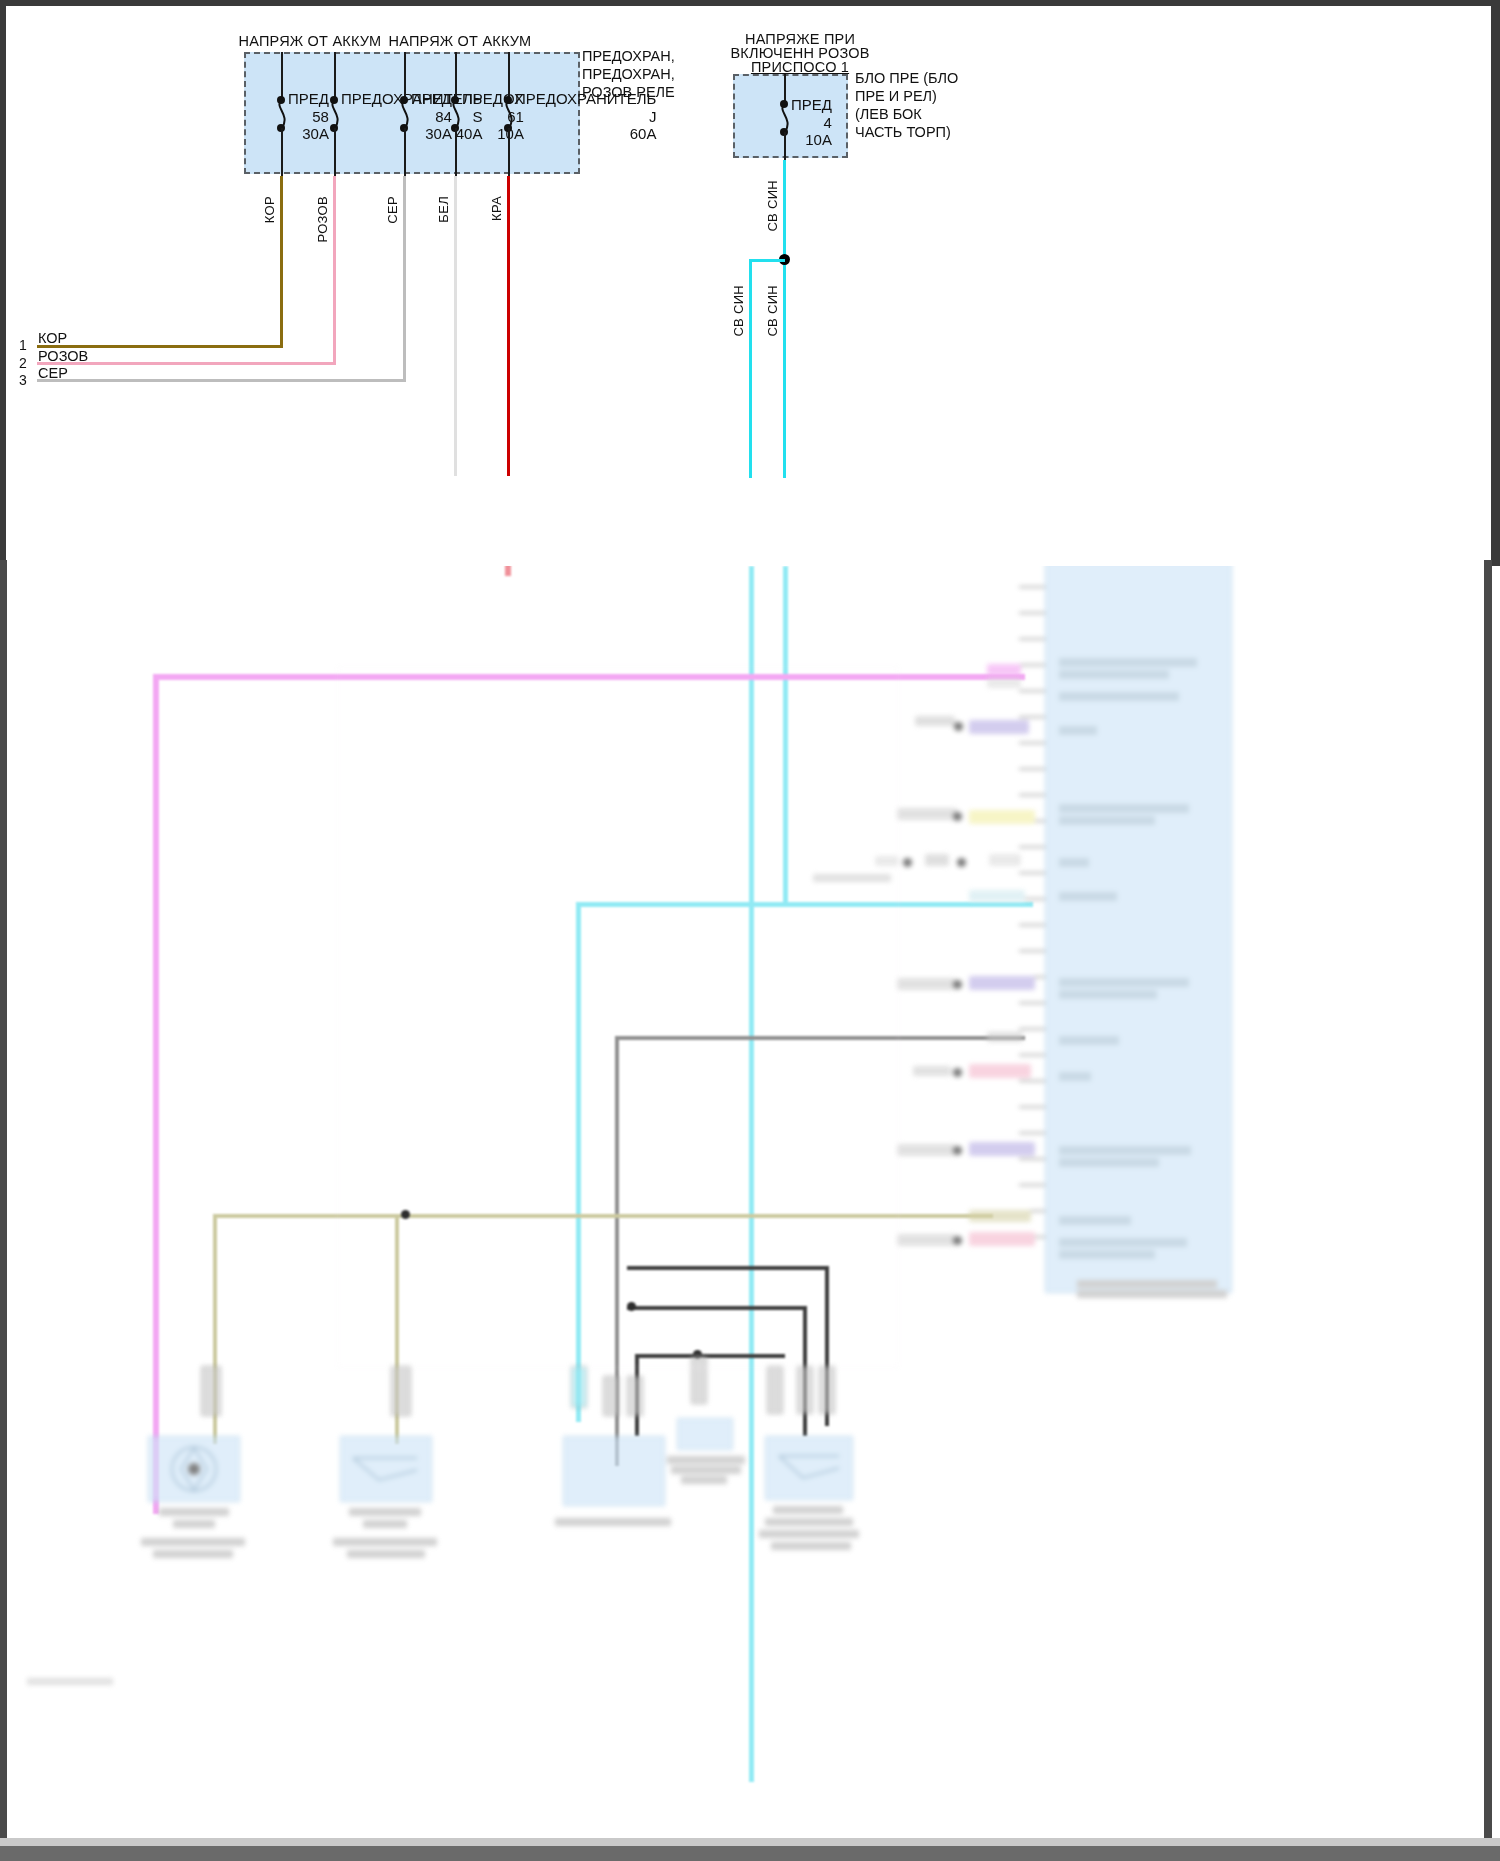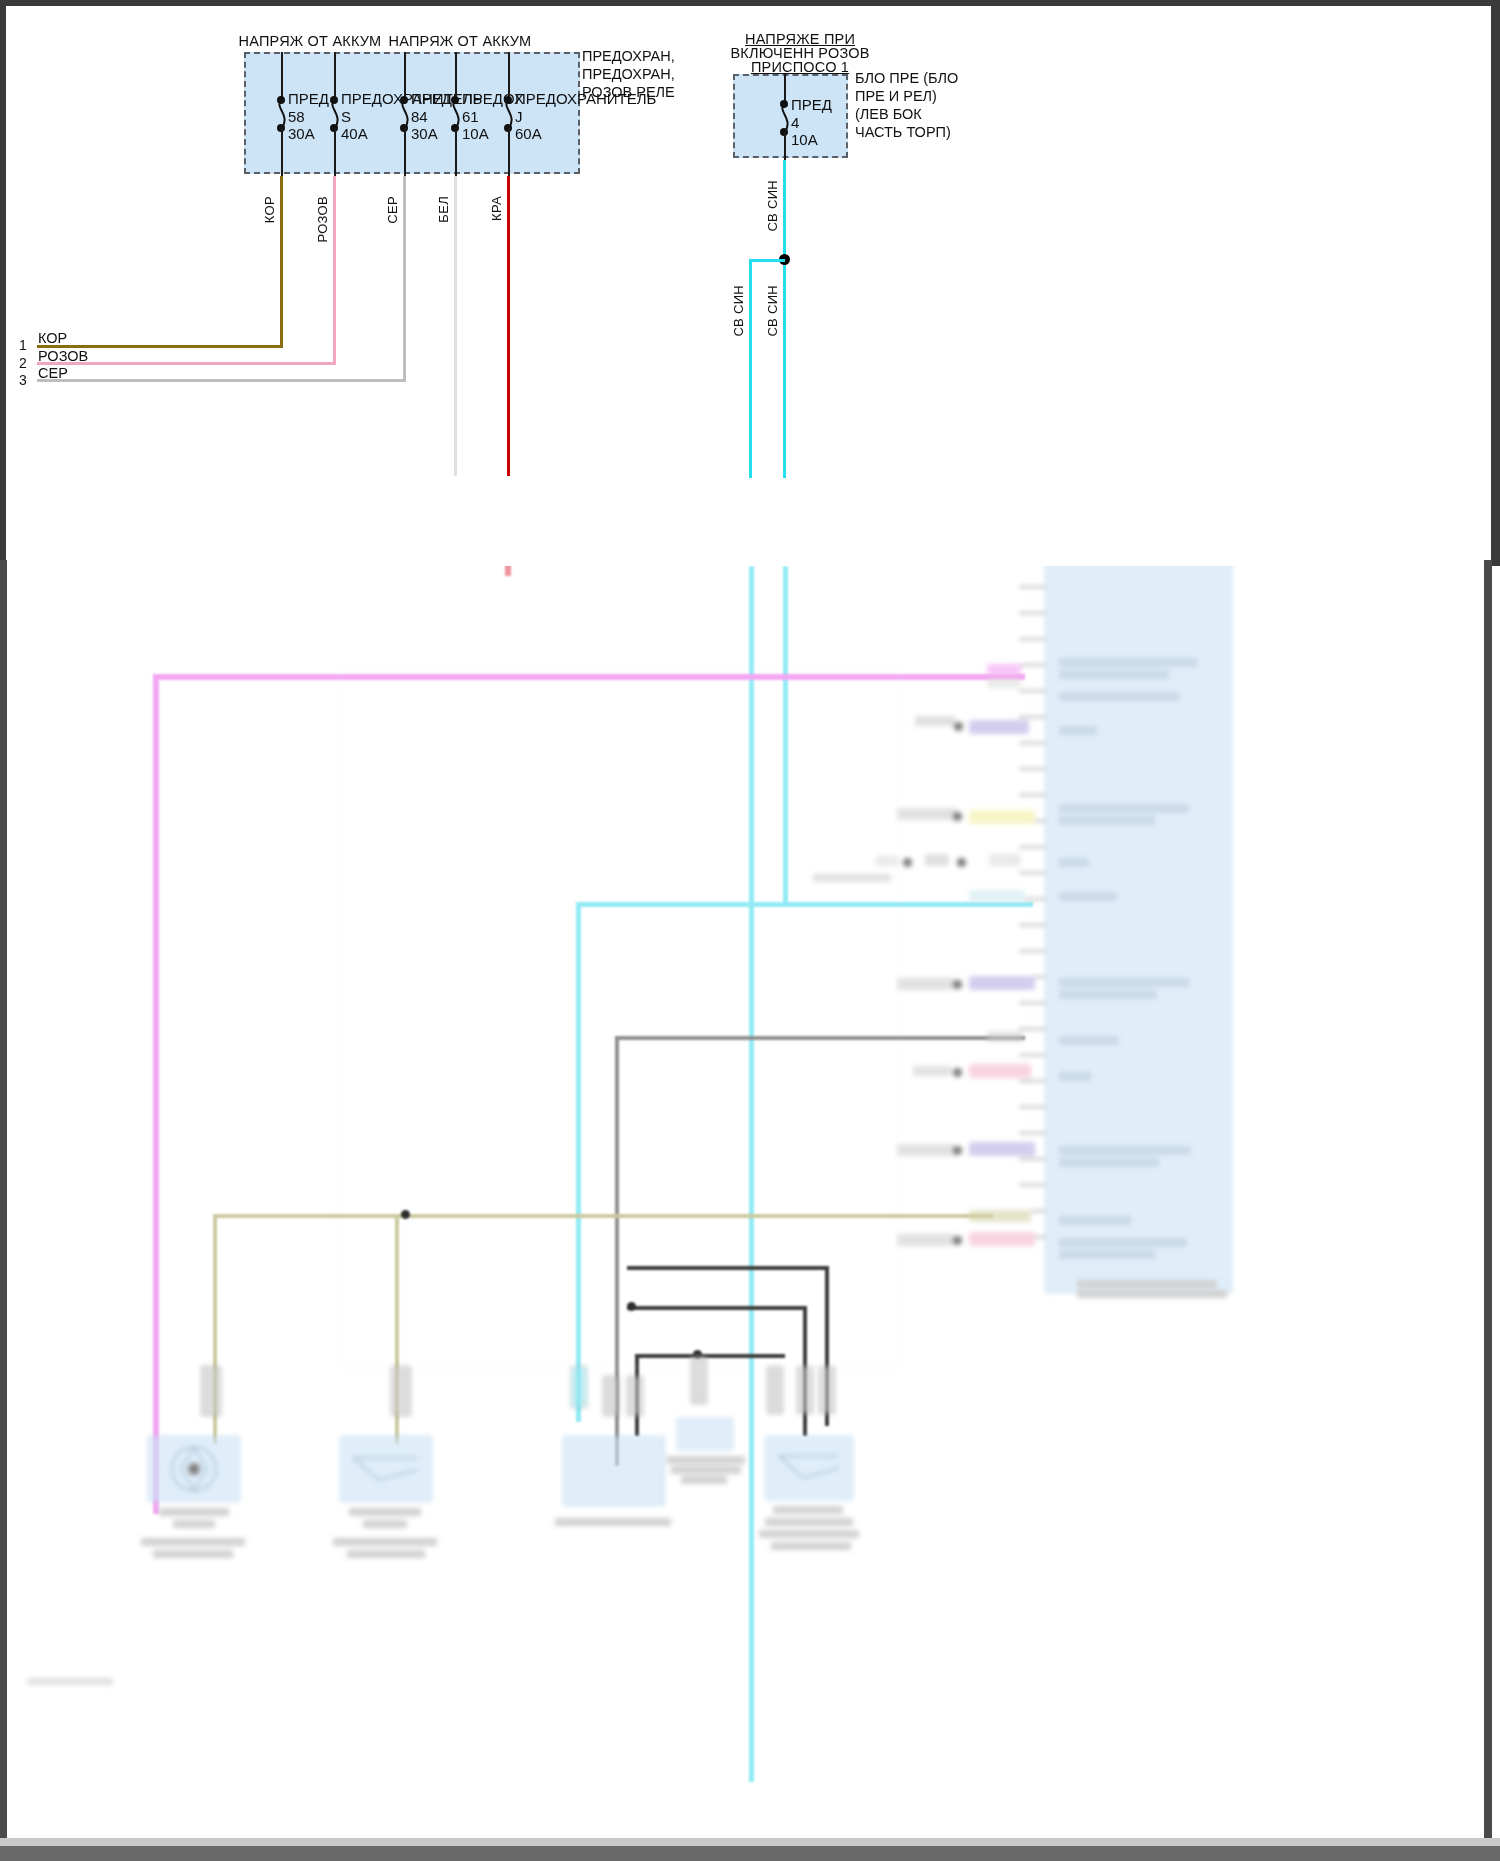--- a/index.html
+++ b/index.html
@@ -15,21 +15,21 @@
   .lower-frame-right{position:absolute;left:1484px;top:560px;width:8px;height:1301px;background:#4a4a4a;}
   .lower-frame-bottom{position:absolute;left:0;top:1846px;width:1500px;height:15px;background:#6a6a6a;}
   .lower-frame-bottom2{position:absolute;left:0;top:1838px;width:1500px;height:9px;background:#c9c9c9;}
 
   
   .fusebox{position:absolute;border:2.5px dashed #5a6066;background:#cde4f7;box-sizing:border-box;}
   .fuse-line{position:absolute;background:#1a1a1a;width:2px;}
   .fuse-dot{position:absolute;width:8px;height:8px;border-radius:50%;background:#111;}
   .fuse-squiggle{position:absolute;}
   .hdr{position:absolute;font-size:14.5px;color:#111;letter-spacing:.2px;white-space:nowrap;text-align:center;}
-  .fuse-label{position:absolute;font-size:15px;color:#111;line-height:17.5px;white-space:nowrap;}
+  .fuse-label{position:absolute;font-size:15px;color:#111;line-height:17.5px;white-space:nowrap;text-align:right;}
   .side-label{position:absolute;font-size:14.5px;color:#111;line-height:18px;white-space:nowrap;}
   .wv{position:absolute;width:3px;}
   .wh{position:absolute;height:3px;}
   .wlabel-v{position:absolute;font-size:13px;color:#111;writing-mode:vertical-rl;transform:rotate(180deg);white-space:nowrap;letter-spacing:.3px;}
   .pin-num{position:absolute;font-size:14px;color:#111;}
   .pin-lab{position:absolute;font-size:14.5px;color:#111;}
   .node-dot{position:absolute;width:11px;height:11px;border-radius:50%;background:#000;}
 
   
   #lower{position:absolute;left:7px;top:566px;width:1477px;height:1280px;overflow:hidden;background:#fff;}
@@ -121,21 +121,21 @@
     <path d="M9 0 C0 7, 18 14, 9 28" stroke="#111" stroke-width="2" fill="none"></path>
   </svg>
   <div class="fuse-dot" style="left:504px;top:124px;"></div>
   <div class="fuse-line" style="left:508px;top:128px;height:48px;"></div>
   <div class="fuse-label" style="left:515px;top:90px;">
     <div>ПРЕДОХРАНИТЕЛЬ</div>
     <div>J</div>
     <div>60A</div>
   </div>
 
-  <div class="hdr" style="left:700px;top:31px;width:200px;text-decoration:underline;">НАПРЯЖЕ ПРИ</div>
+  <div class="hdr" style="left:700px;top:31px;width:200px;">НАПРЯЖЕ ПРИ</div>
   <div class="hdr" style="left:700px;top:45px;width:200px;">ВКЛЮЧЕНН РОЗОВ</div>
   <div class="hdr" style="left:700px;top:59px;width:200px;text-decoration:underline;">ПРИСПОСО 1</div>
 
   <div class="fusebox" style="left:733px;top:74px;width:115px;height:84px;"></div>
 
   <div class="side-label" style="left:855px;top:69px;">
     <div>БЛО ПРЕ (БЛО</div>
     <div>ПРЕ И РЕЛ)</div>
     <div>(ЛЕВ БОК</div>
     <div>ЧАСТЬ ТОРП)</div>

